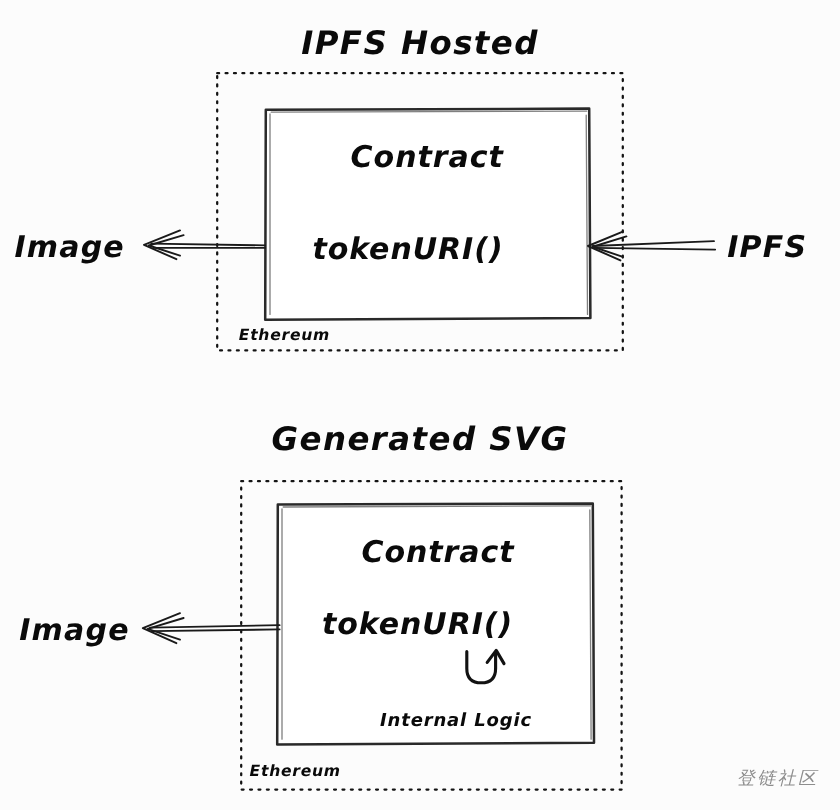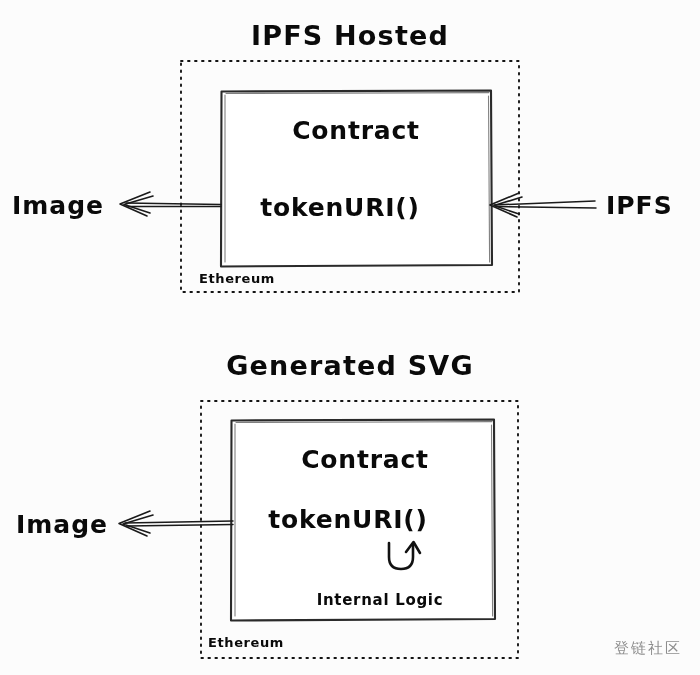--- a/index.html
+++ b/index.html
@@ -13,20 +13,21 @@
     position: relative;
     overflow: hidden;
     font-family: "DejaVu Sans", sans-serif;
     background: #fcfcfc;
   }
   #diagram-root {
     position: absolute;
     inset: 0;
     width: 700px;
     height: 675px;
+    font-style: italic;
   }
   svg.canvas {
     position: absolute;
     top: 0;
     left: 0;
     width: 700px;
     height: 675px;
     display: block;
   }
   .hand-text {

